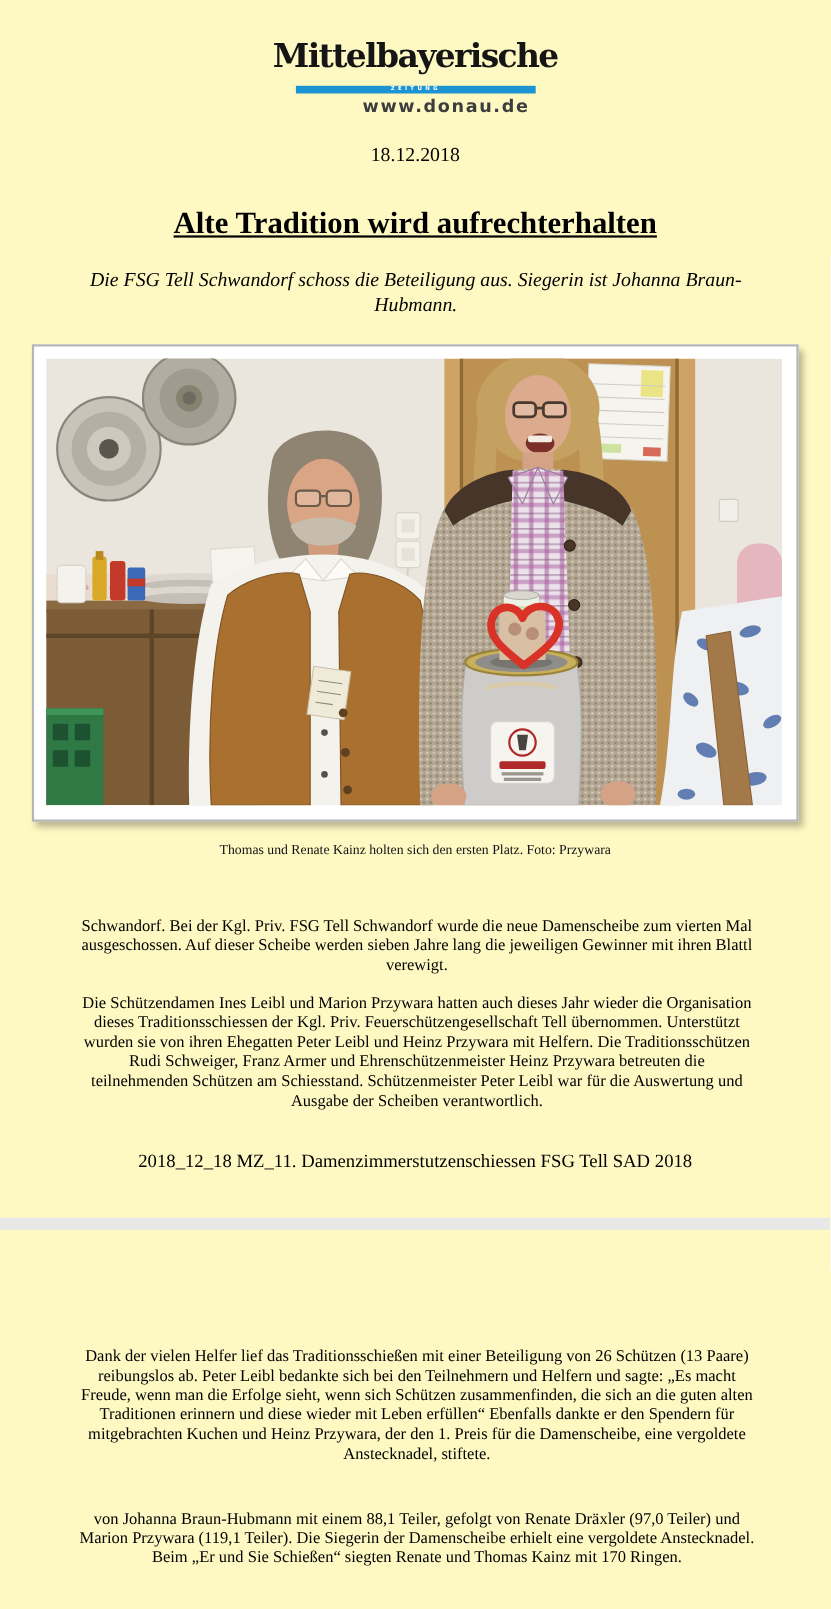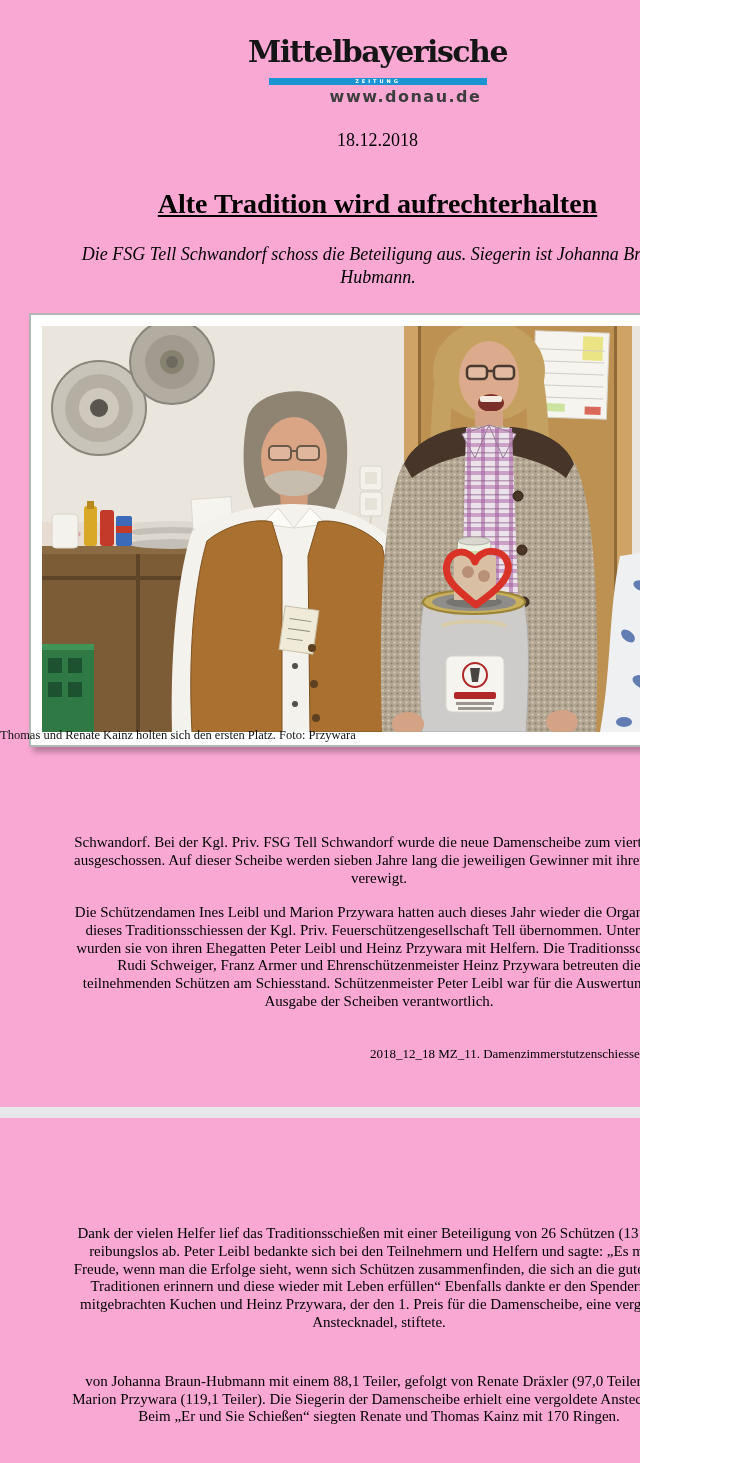--- a/index.html
+++ b/index.html
@@ -1,16 +1,16 @@
 <!DOCTYPE html>
 <html><head>
 <meta charset="utf-8">
 <style>
   html,body{margin:0;padding:0;background:#ffffff;}
-  .page{position:relative;width:640px;height:1463px;background:#f9a8d4;overflow:hidden;
+  .page{position:relative;width:755px;height:1463px;background:#fef9c3;overflow:hidden;
         font-family:"Liberation Serif",serif;color:#000;}
   
   .logo-text{position:absolute;top:34px;left:0;width:755px;text-align:center;
              font-family:"DejaVu Serif",serif;font-weight:700;font-size:30px;
              letter-spacing:-1.5px;color:#151515;}
   .logo-bar{position:absolute;top:78px;left:269px;width:218px;height:7px;
             display:flex;align-items:center;justify-content:center;}
   .logo-bar-text{font-family:"DejaVu Sans",sans-serif;font-size:5px;line-height:7px;
                  color:#ffffff;letter-spacing:3px;font-weight:700;}
   .website{position:absolute;top:87px;left:0;width:755px;text-align:center;
@@ -20,28 +20,28 @@
         font-size:18px;}
   .title{position:absolute;top:188px;left:0;width:755px;text-align:center;
          font-size:28px;font-weight:700;text-decoration:underline;}
   .subtitle{position:absolute;top:243px;left:78px;width:600px;text-align:center;
             font-size:18px;font-style:italic;line-height:23px;}
   
   .photo-frame{position:absolute;top:313px;left:29px;width:671px;height:408px;
                background:#ffffff;border:2px solid #b5b5b5;padding:11px;
                box-shadow:4px 5px 6px rgba(0,0,0,0.28);}
   .photo-frame svg{display:block;}
-  .caption{position:absolute;top:728px;left:0;width:755px;
+  .caption{position:absolute;top:765px;left:0;width:755px;text-align:center;
            font-size:12.5px;color:#111;}
   
   .para{position:absolute;left:72px;width:614px;font-size:15px;line-height:17.8px;
         text-align:center;}
   .p1{top:819px;} .p2{top:889px;} .p3{top:1210px;} .p4{top:1340px;}
-  .file-line{position:absolute;top:1046px;left:0;width:755px;text-align:right;
-             font-size:13px;}
+  .file-line{position:absolute;top:1046px;left:0;width:755px;text-align:center;
+             font-size:17px;}
   .divider{position:absolute;top:1107px;left:0;width:755px;height:11px;}
 </style>
 </head>
 <body>
 
 <div class="page">
 
   <div class="logo-text">Mittelbayerische</div>
   <div class="logo-bar" style="background: rgb(29, 148, 210);">
     <span class="logo-bar-text">ZEITUNG</span>

